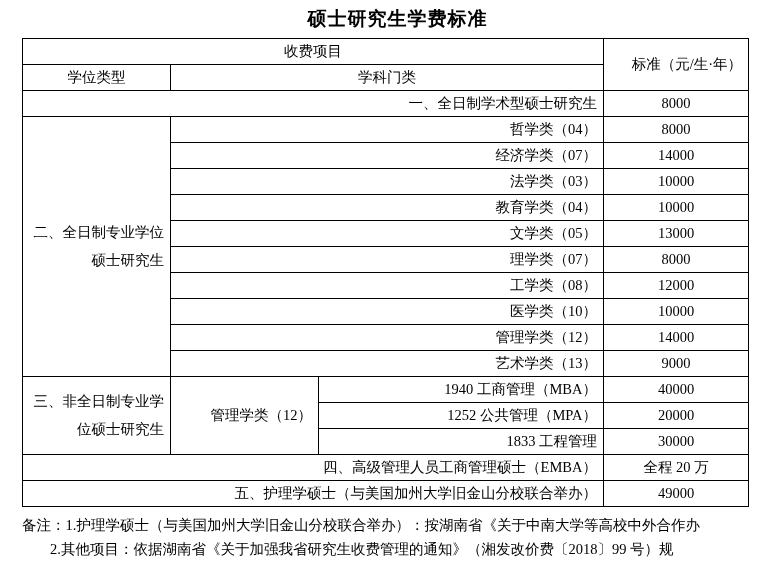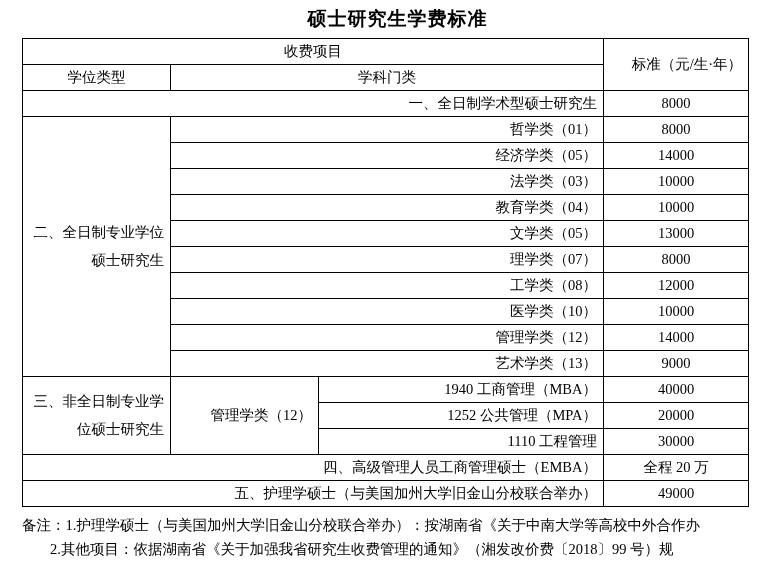--- a/index.html
+++ b/index.html
@@ -94,25 +94,25 @@
         <td class="c-center" colspan="2">学科门类</td>
       </tr>
 
       <tr>
         <td class="c-left cell-pad-l" colspan="3">一、全日制学术型硕士研究生</td>
         <td class="c-center">8000</td>
       </tr>
 
       <tr>
         <td class="c-left cell-pad-l vgroup" rowspan="10">二、全日制专业学位硕士研究生</td>
-        <td class="c-left cell-pad-l" colspan="2">哲学类（01）</td>
+        <td class="c-left cell-pad-l" colspan="2">哲学类（04）</td>
         <td class="c-center">8000</td>
       </tr>
       <tr>
-        <td class="c-left cell-pad-l" colspan="2">经济学类（05）</td>
+        <td class="c-left cell-pad-l" colspan="2">经济学类（07）</td>
         <td class="c-center">14000</td>
       </tr>
       <tr>
         <td class="c-left cell-pad-l" colspan="2">法学类（03）</td>
         <td class="c-center">10000</td>
       </tr>
       <tr>
         <td class="c-left cell-pad-l" colspan="2">教育学类（04）</td>
         <td class="c-center">10000</td>
       </tr>
@@ -145,21 +145,21 @@
         <td class="c-left cell-pad-l vgroup" rowspan="3">三、非全日制专业学位硕士研究生</td>
         <td class="c-left cell-pad-l" rowspan="3">管理学类（12）</td>
         <td class="c-left cell-pad-l">1940 工商管理（MBA）</td>
         <td class="c-center">40000</td>
       </tr>
       <tr>
         <td class="c-left cell-pad-l">1252 公共管理（MPA）</td>
         <td class="c-center">20000</td>
       </tr>
       <tr>
-        <td class="c-left cell-pad-l">1110 工程管理</td>
+        <td class="c-left cell-pad-l">1833 工程管理</td>
         <td class="c-center">30000</td>
       </tr>
 
       <tr>
         <td class="c-left cell-pad-l" colspan="3">四、高级管理人员工商管理硕士（EMBA）</td>
         <td class="c-center">全程 20 万</td>
       </tr>
       <tr>
         <td class="c-left cell-pad-l" colspan="3">五、护理学硕士（与美国加州大学旧金山分校联合举办）</td>
         <td class="c-center">49000</td>

